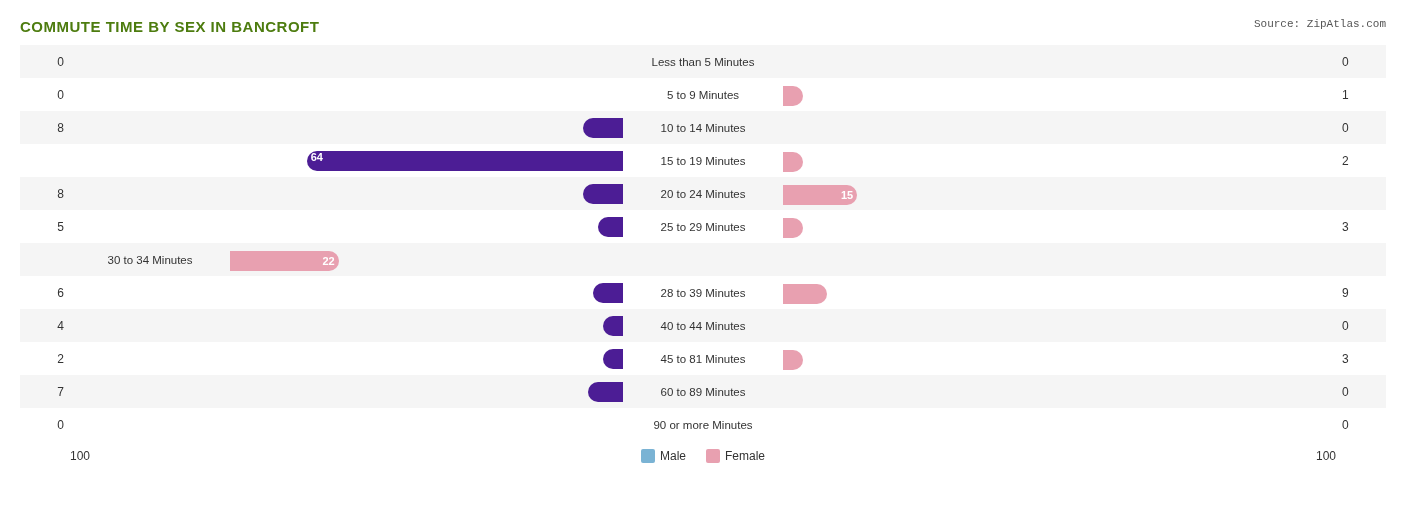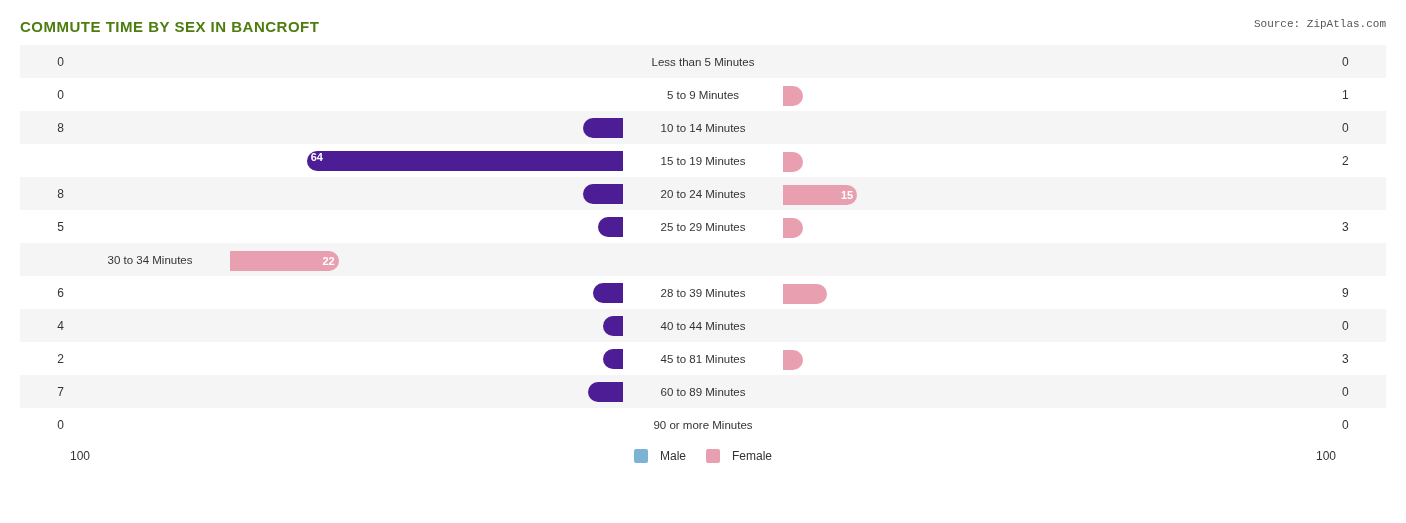--- a/index.html
+++ b/index.html
@@ -146,21 +146,21 @@
       padding: 0 50px;
     }
     .legend-center {
       display: flex;
       gap: 20px;
       align-items: center;
     }
     .legend-item {
       display: flex;
       align-items: flex-end;
-      gap: 12px;
+      gap: 5px;
       font-size: 12px;
       color: #333;
     }
     .legend-box {
       width: 14px;
       height: 14px;
       border-radius: 2px;
     }
     .axis-left {
       font-size: 12px;

